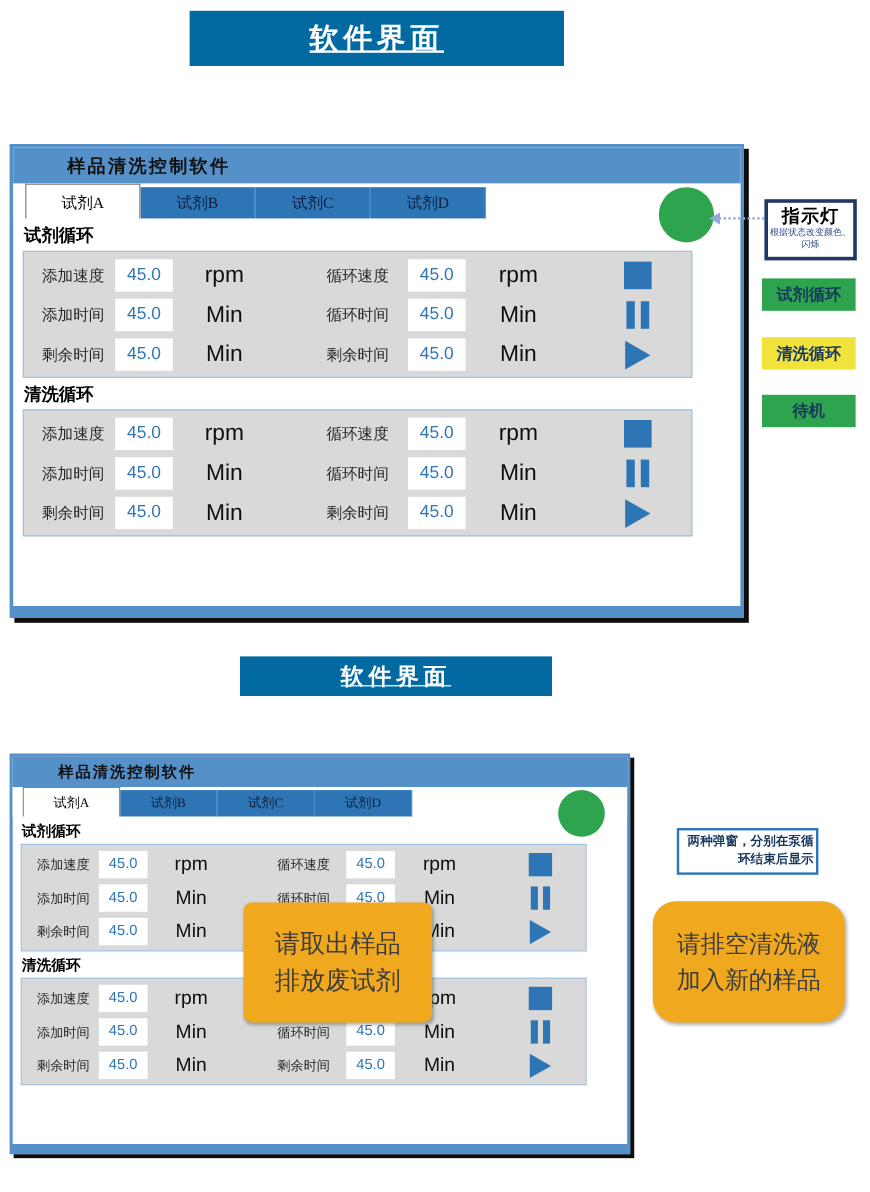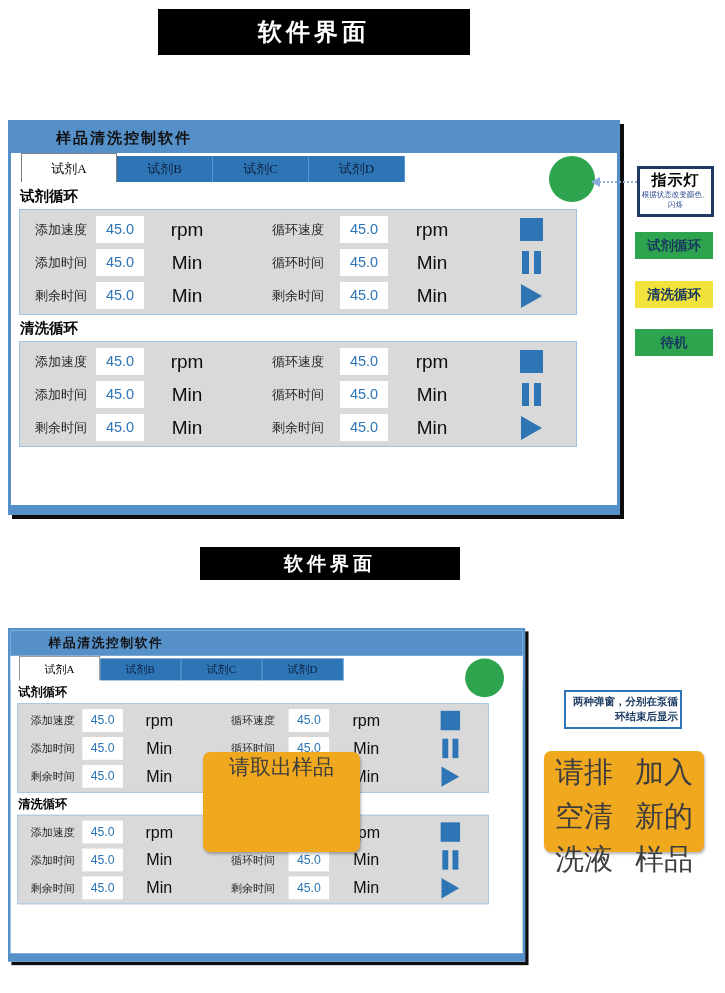--- a/index.html
+++ b/index.html
@@ -1,22 +1,22 @@
 <!DOCTYPE html>
 <html><head>
 <meta charset="utf-8">
 <style>
   html,body { margin:0; padding:0; }
   body {
     width:725px; height:993px; position:relative; background:#ffffff;
     font-family:"Liberation Sans", sans-serif; overflow:hidden;
   }
   .banner {
-    position:absolute; background:#000000; color:#fff; font-weight:bold;
-    display:flex; align-items:center; justify-content:center; letter-spacing:4px;
+    position:absolute; background:#0369a1; color:#fff; font-weight:bold;
+    display:flex; align-items:center; justify-content:center; letter-spacing:4px;text-decoration:underline;
   }
   #banner-top    { left:158px; top:9px;   width:312px; height:46px; font-size:24px; }
   #banner-bottom { left:200px; top:547px; width:260px; height:33px; font-size:19px; }
 
   .win {
     position:absolute; width:606px; height:382px; background:#fff;
     border:3px solid #5590C9; border-bottom:10px solid #5590C9;
     box-shadow:4px 4px 0 #0d0d0d;
   }
   #win1 { left:8px; top:120px; }
@@ -91,26 +91,26 @@
     box-sizing:border-box; font-family:"Liberation Serif", serif;
   }
   #note-box {
     position:absolute; left:564px; top:690px; width:118px; box-sizing:border-box;
     border:2px solid #2E75B6; background:#fff; color:#17375E; font-size:10.5px;
     font-weight:bold; text-align:right; line-height:1.4; padding:3px 2px;
     font-family:"Liberation Serif", serif;
   }
   .popup {
     position:absolute; background:#F0A81F; border-radius:7px; color:#3d3d3d;
-    text-align:center; z-index:5; display:flex; flex-direction:row;
+    text-align:center; z-index:5; display:flex; flex-direction:column;
     justify-content:center; box-shadow:1px 2px 3px rgba(0,0,0,0.3);
     font-family:"Liberation Serif", serif;
   }
   #popup1 { left:203px; top:752px; width:157px; height:100px; font-size:21px; line-height:1.5; }
-  #popup2 { left:544px; top:751px; width:160px; height:101px; font-size:29px; line-height:1.5; }
+  #popup2 { left:544px; top:751px; width:160px; height:101px; font-size:20px; line-height:1.5;border-radius:19px; }
 </style>
 </head>
 <body>
 
 <div id="banner-top" class="banner">软件界面</div>
 
 <div id="win1-host">
     <div class="win" id="win1">
     <div class="titlebar">
       <span>样品清洗控制软件</span>
@@ -311,17 +311,18 @@
           </div>
         </div>
       </div>
   </div>
   </div>
 
 <div id="note-box">两种弹窗，分别在泵循环结束后显示</div>
 
 <div id="popup1" class="popup">
   <div>请取出样品</div>
+  <div>排放废试剂</div>
 </div>
 <div id="popup2" class="popup">
   <div>请排空清洗液</div>
   <div>加入新的样品</div>
 </div>
 
 </body></html>

